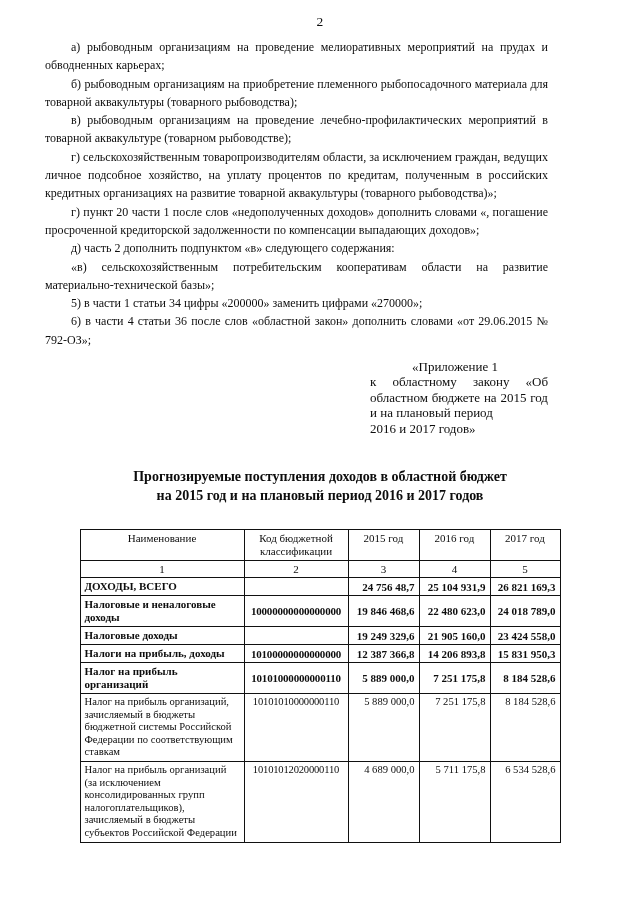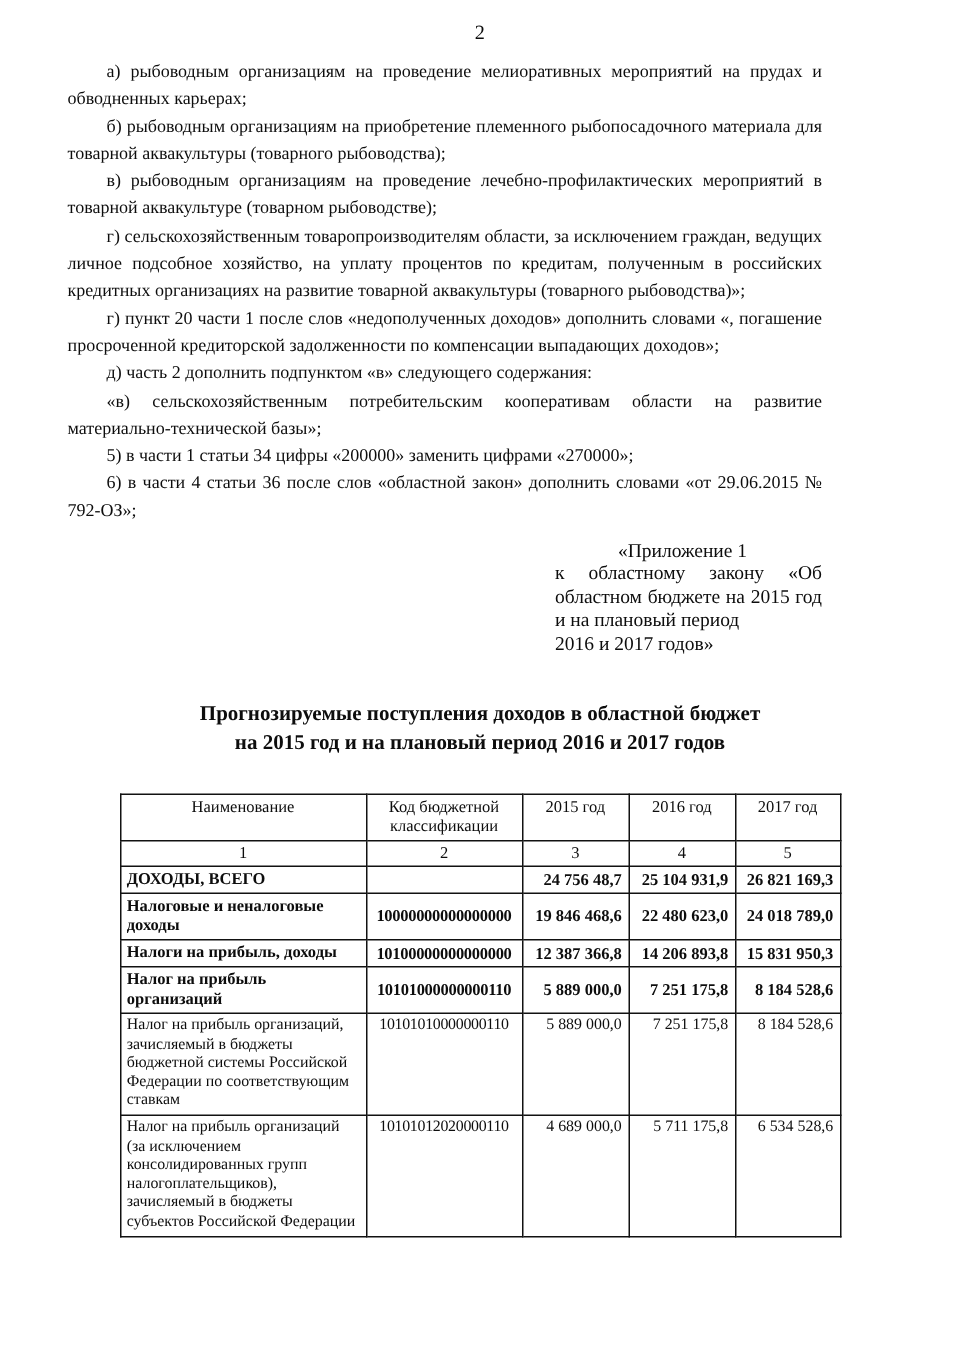--- a/index.html
+++ b/index.html
@@ -104,20 +104,27 @@
       </tr>
 
       <tr class="bold">
         <td class="name">Налоговые и неналоговые доходы</td>
         <td class="code">10000000000000000</td>
         <td class="val">19 846 468,6</td>
         <td class="val">22 480 623,0</td>
         <td class="val">24 018 789,0</td>
       </tr>
 
+      <tr class="bold">
+        <td class="name">Налоговые доходы</td>
+        <td class="code"></td>
+        <td class="val">19 249 329,6</td>
+        <td class="val">21 905 160,0</td>
+        <td class="val">23 424 558,0</td>
+      </tr>
 
       <tr class="bold">
         <td class="name">Налоги на прибыль, доходы</td>
         <td class="code">10100000000000000</td>
         <td class="val">12 387 366,8</td>
         <td class="val">14 206 893,8</td>
         <td class="val">15 831 950,3</td>
       </tr>
 
       <tr class="bold">

